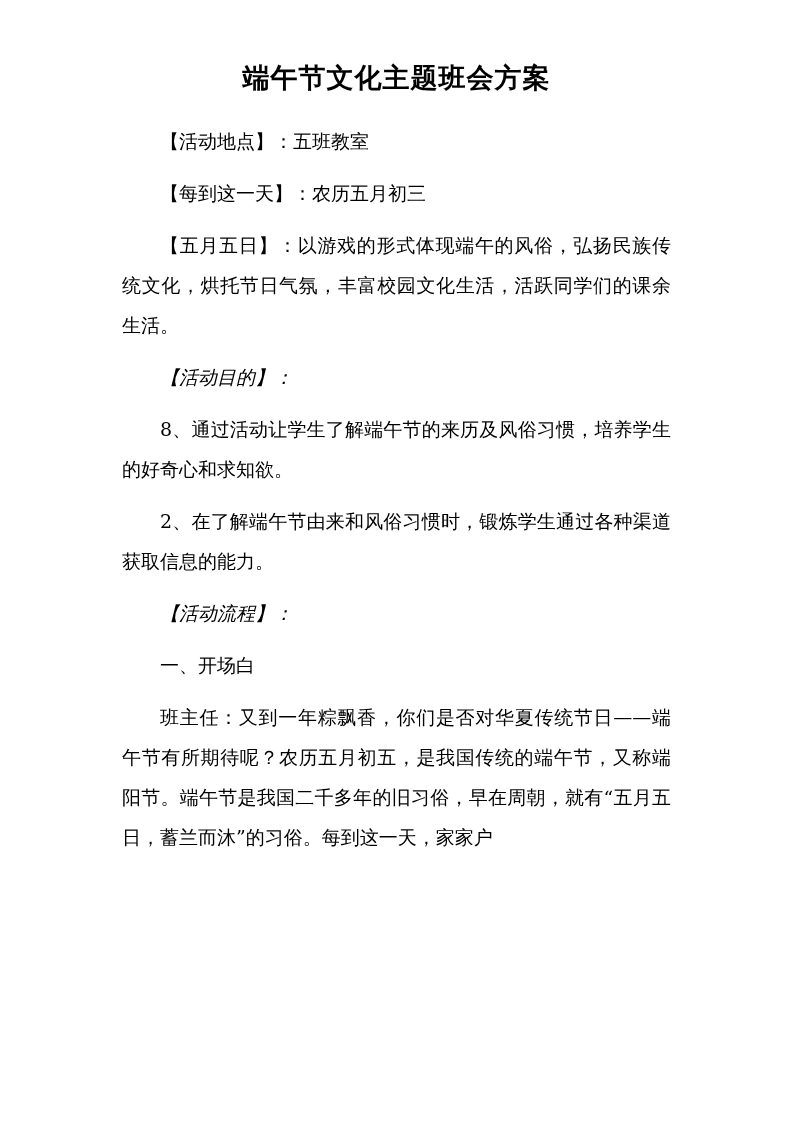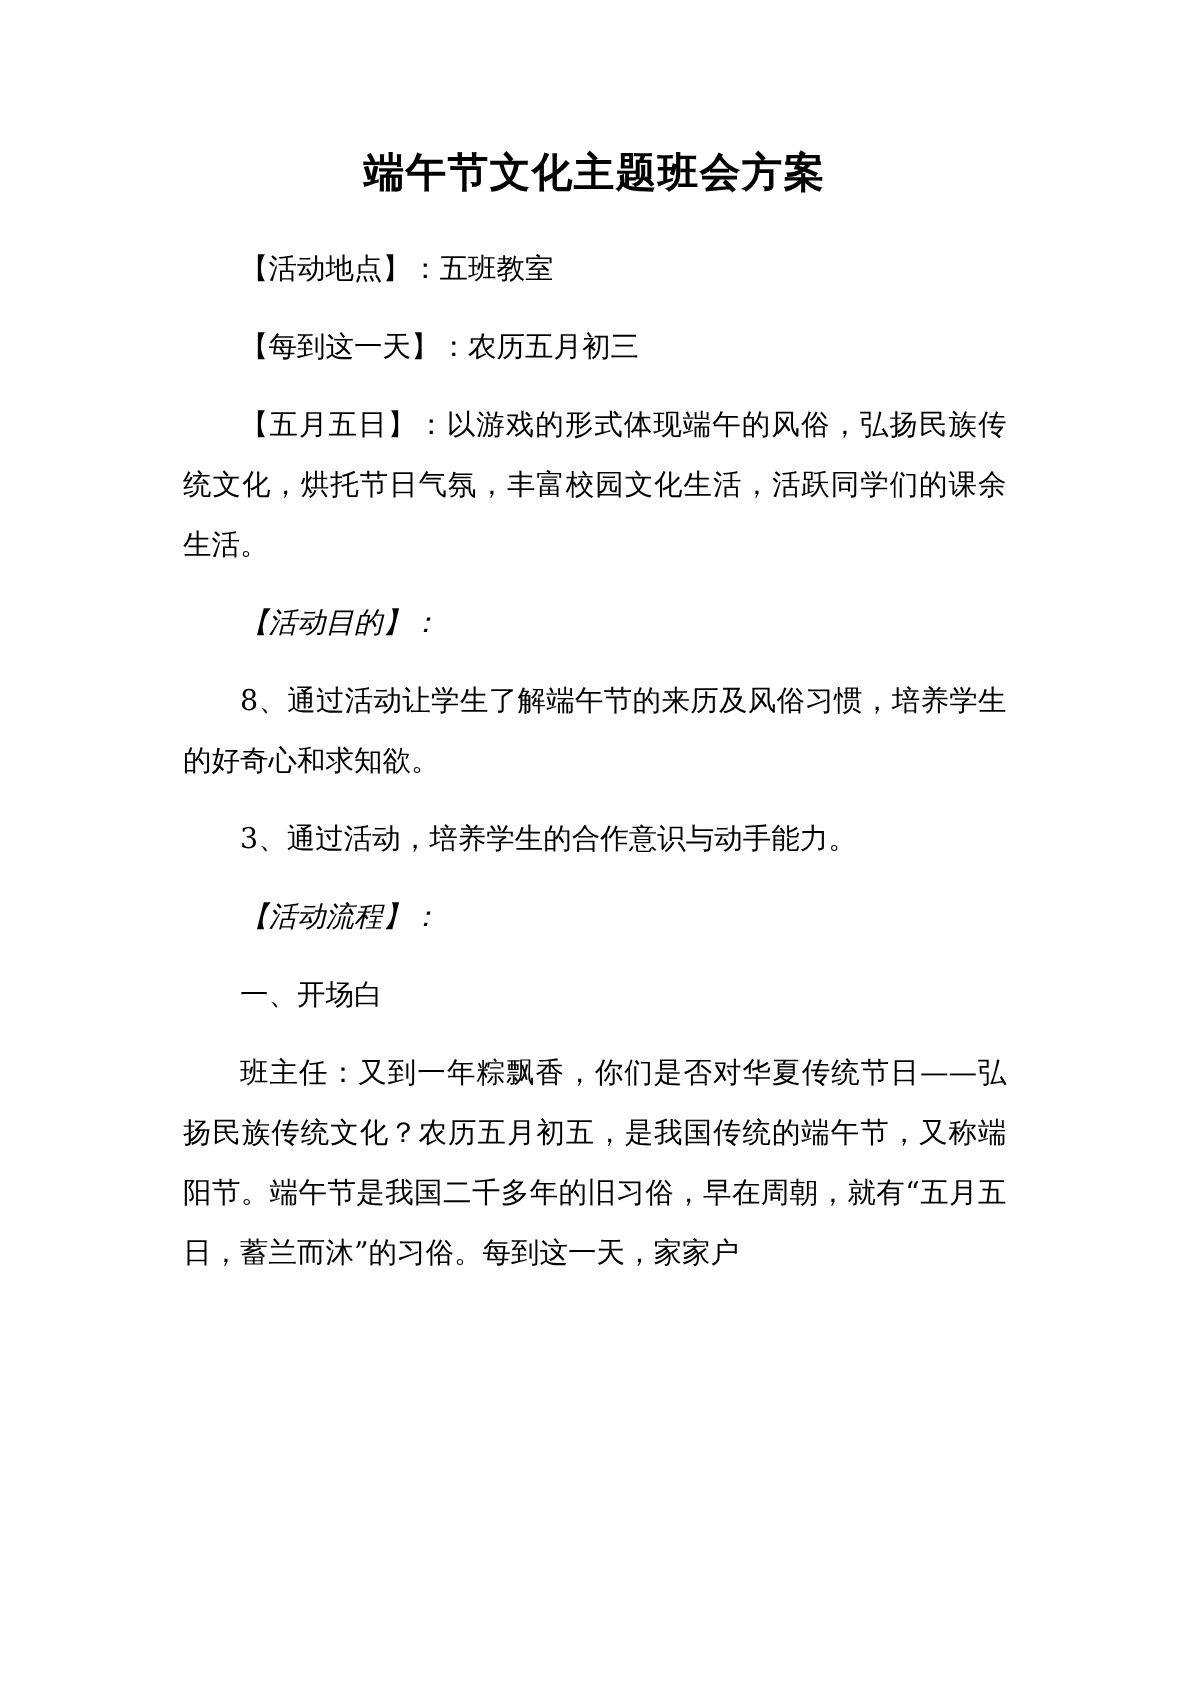--- a/index.html
+++ b/index.html
@@ -11,21 +11,21 @@
     width: 793px;
     height: 1122px;
     font-family: "DejaVu Serif", "Liberation Serif", serif;
     color: #000000;
     overflow: hidden;
   }
   .page {
     width: 793px;
     height: 1122px;
     box-sizing: border-box;
-    padding: 98px 110px 40px 110px;
+    padding: 60px 110px 40px 110px;
     position: relative;
   }
   .doc-title {
     font-family: "DejaVu Sans", "Liberation Sans", sans-serif;
     font-weight: bold;
     font-size: 27px;
     text-align: center;
     letter-spacing: 1px;
     margin: 0 0 26px 0;
     line-height: 1.3;
@@ -48,18 +48,18 @@
 
 <div class="page">
 
   <h1 class="doc-title">端午节文化主题班会方案</h1>
 
   <p class="para">【活动地点】：五班教室</p>
   <p class="para">【每到这一天】：农历五月初三</p>
   <p class="para">【五月五日】：以游戏的形式体现端午的风俗，弘扬民族传统文化，烘托节日气氛，丰富校园文化生活，活跃同学们的课余生活。</p>
   <p class="para heading">【活动目的】：</p>
   <p class="para">8、通过活动让学生了解端午节的来历及风俗习惯，培养学生的好奇心和求知欲。</p>
-  <p class="para">3、通过活动，培养学生的合作意识与动手能力。</p>
+  <p class="para">2、在了解端午节由来和风俗习惯时，锻炼学生通过各种渠道获取信息的能力。</p>
   <p class="para heading">【活动流程】：</p>
   <p class="para">一、开场白</p>
-  <p class="para">班主任：又到一年粽飘香，你们是否对华夏传统节日——弘扬民族传统文化？农历五月初五，是我国传统的端午节，又称端阳节。端午节是我国二千多年的旧习俗，早在周朝，就有“五月五日，蓄兰而沐”的习俗。每到这一天，家家户</p>
+  <p class="para">班主任：又到一年粽飘香，你们是否对华夏传统节日——端午节有所期待呢？农历五月初五，是我国传统的端午节，又称端阳节。端午节是我国二千多年的旧习俗，早在周朝，就有“五月五日，蓄兰而沐”的习俗。每到这一天，家家户</p>
 
 </div>
 
 </body></html>

